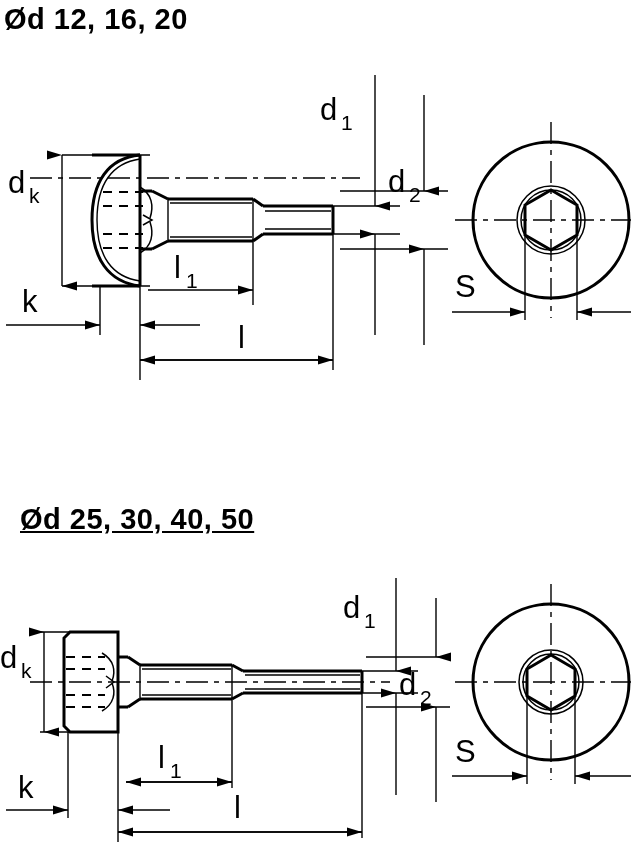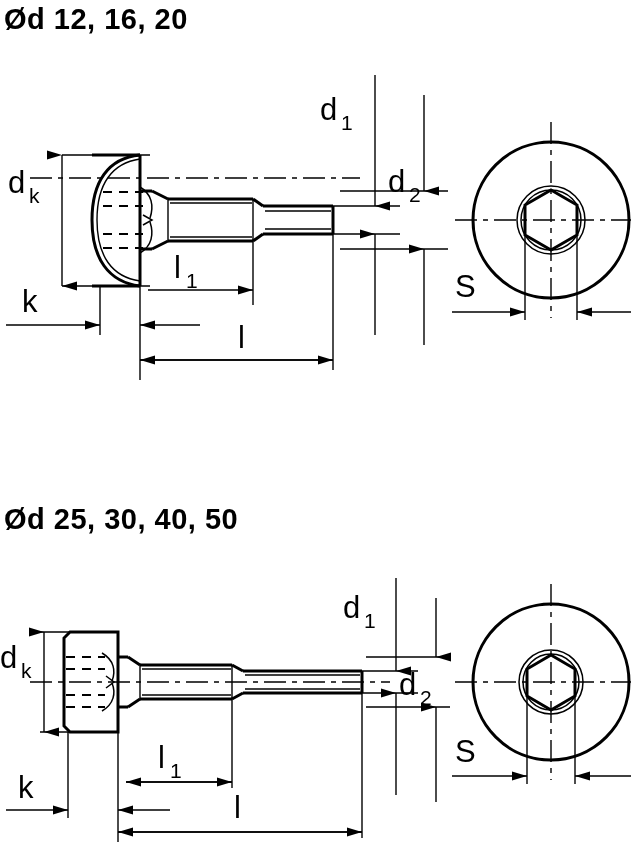--- a/index.html
+++ b/index.html
@@ -24,21 +24,21 @@
   .title {
     position: absolute;
     font-family: "Liberation Sans", sans-serif;
     font-weight: bold;
     font-size: 29px;
     letter-spacing: 0.5px;
     color: #000000;
     white-space: nowrap;
   }
   #title-1 { left: 4px; top: 3px; }
-  #title-2 { left: 4px; top: 503px; }
+  #title-2 { left: 20px; top: 503px; text-decoration: underline; }
 
   svg { display: block; }
   .dwg {
     position: absolute;
     left: 0;
   }
   #drawing-1 { top: 60px; }
   #drawing-2 { top: 570px; }
 
   .solid {

